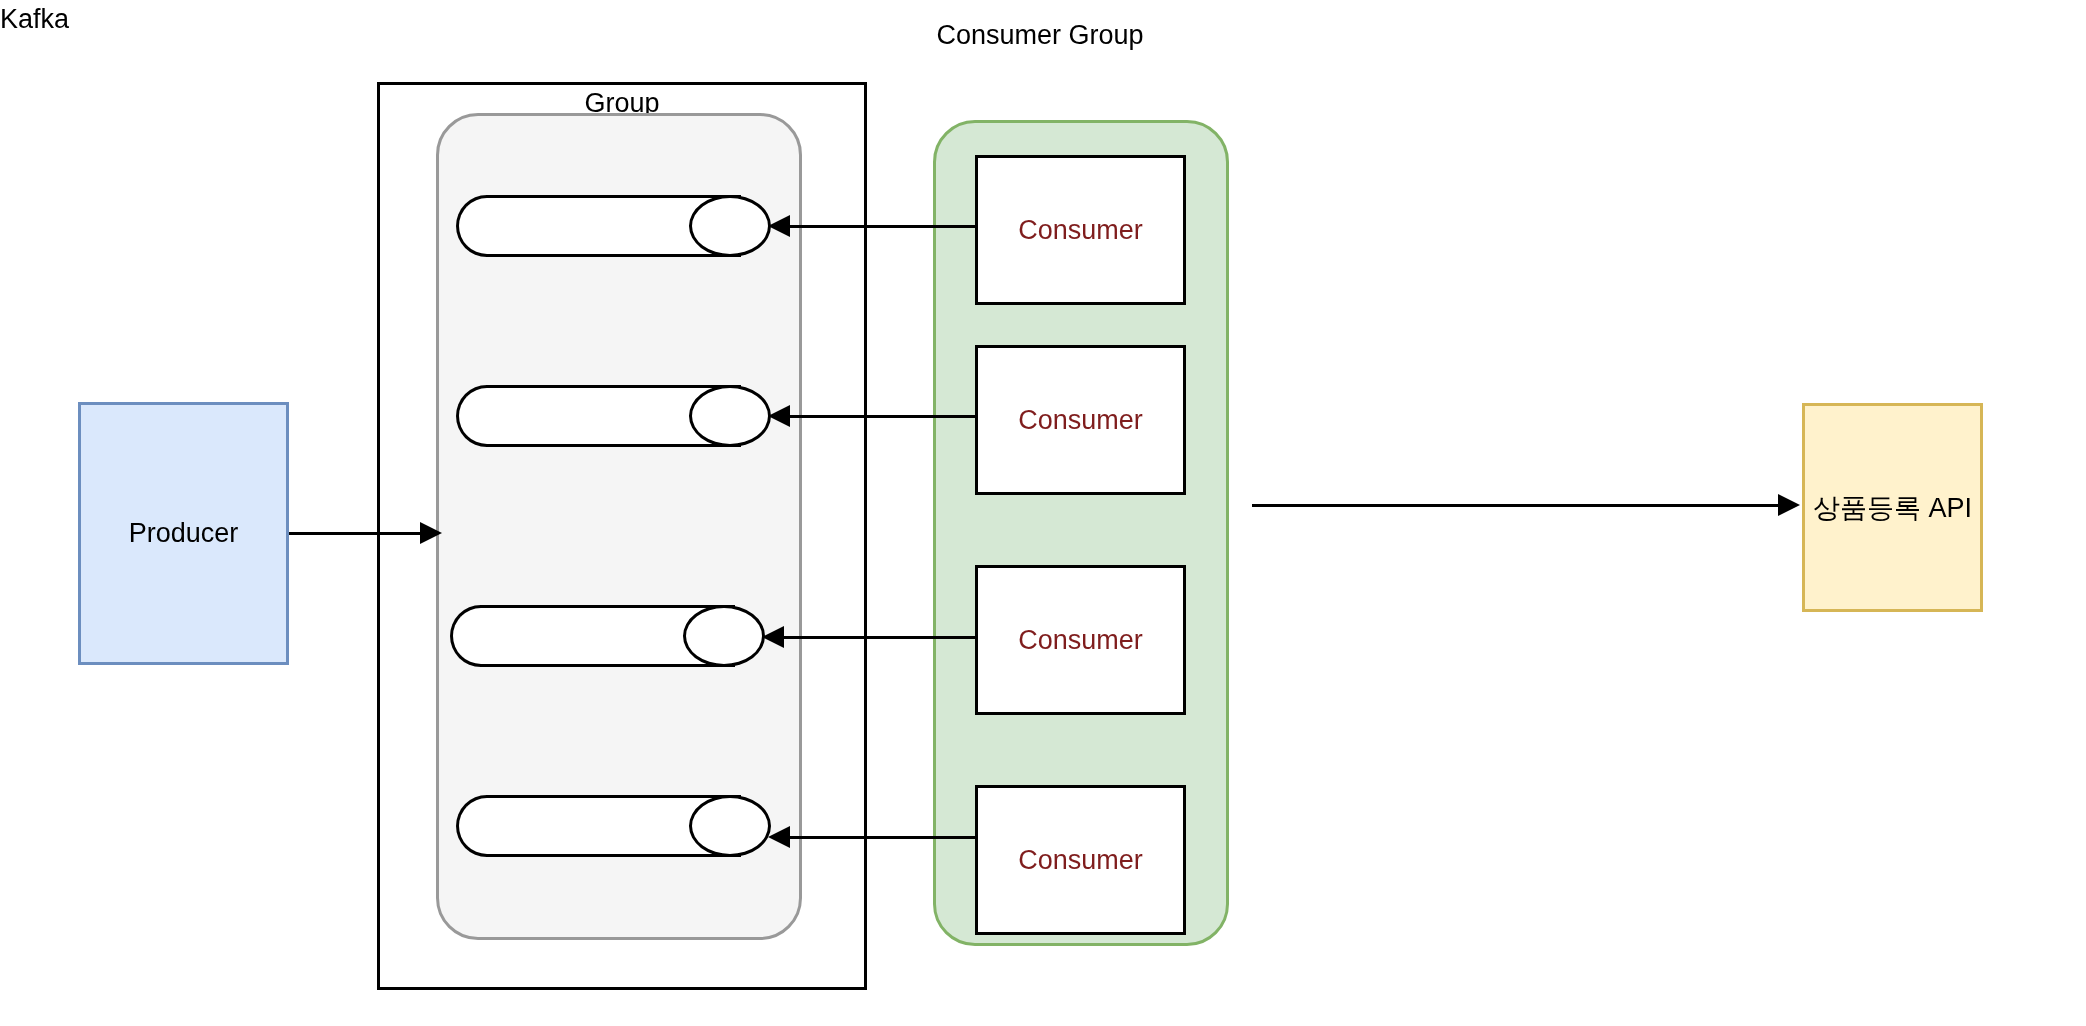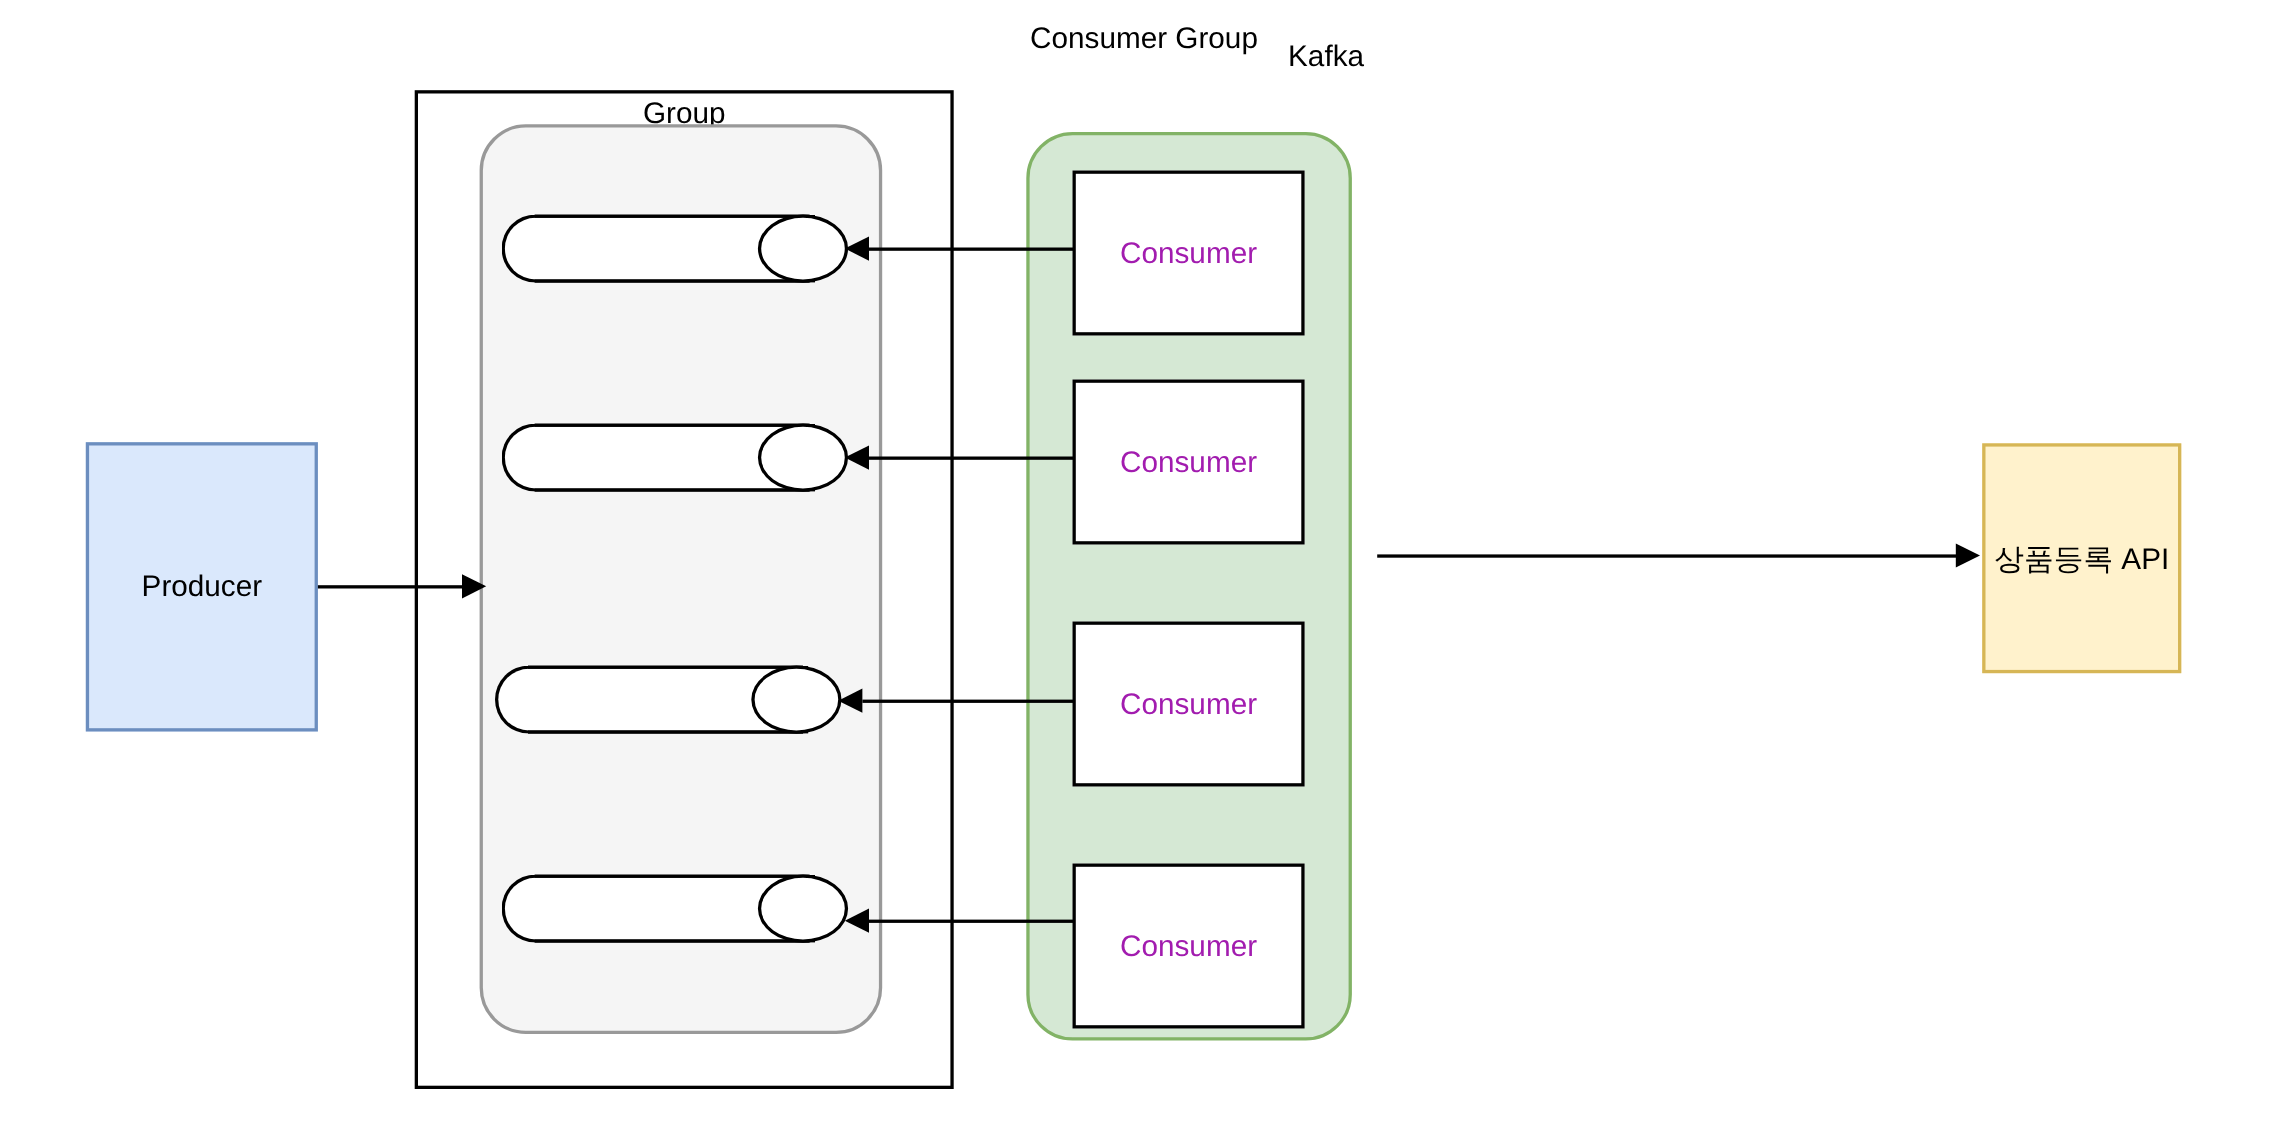--- a/index.html
+++ b/index.html
@@ -19,22 +19,22 @@
     position: absolute;
     color: #000000;
     font-size: 27px;
     line-height: 1;
     white-space: nowrap;
     text-align: center;
   }
 
   
   #kafka-title {
-    left: 0; top: 38px; width: 1240px;
-    text-align: right;
+    left: 0; top: 6px; width: 1240px;
+    text-align: left;
   }
   #kafka-box {
     position: absolute;
     left: 377px; top: 82px;
     width: 490px; height: 908px;
     background: #ffffff;
     border: 3px solid #000000;
     box-sizing: border-box;
   }
   #topic-title {
@@ -129,21 +129,21 @@
     width: 211px; height: 150px;
     background: #ffffff;
     border: 3px solid #000000;
     box-sizing: border-box;
     display: flex;
     align-items: center;
     justify-content: center;
   }
   .consumer-box .inner-label {
     font-size: 27px;
-    color: #a21caf;
+    color: #7f1d1d;
   }
 
   
   #api-box {
     position: absolute;
     left: 1802px; top: 403px;
     width: 181px; height: 209px;
     background: #fff2cc;
     border: 3px solid #d6b656;
     box-sizing: border-box;

